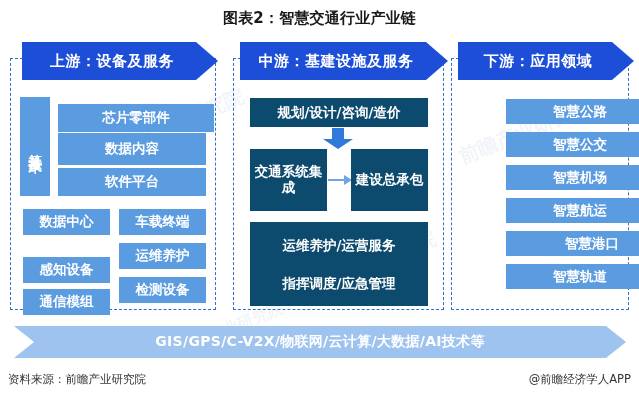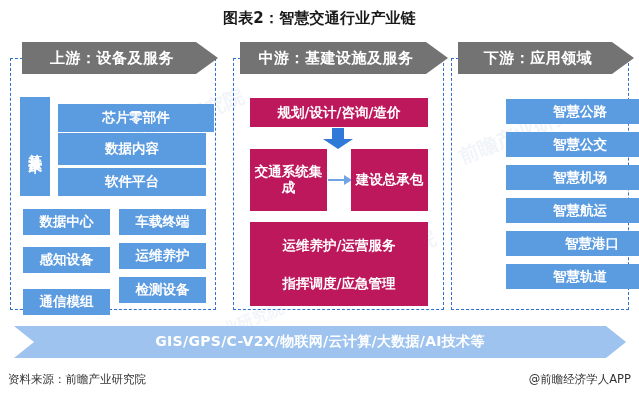--- a/index.html
+++ b/index.html
@@ -49,22 +49,22 @@
     box-sizing: border-box;
     background: transparent;
   }
   #panel-up     { left: 10px;  top: 58px; width: 206px; height: 252px; }
   #panel-mid    { left: 233px; top: 58px; width: 211px; height: 252px; }
   #panel-down   { left: 451px; top: 58px; width: 178px; height: 252px; }
 
   
   .col-header {
     position: absolute;
-    height: 32px;
-    background: #737373;
+    height: 38px;
+    background: #1d4ed8;
     color: #ffffff;
     font-size: 15px;
     font-weight: bold;
     display: flex;
     align-items: center;
     justify-content: center;
     padding-right: 16px;
     box-sizing: border-box;
     clip-path: polygon(0 0, calc(100% - 22px) 0, 100% 50%, calc(100% - 22px) 100%, 0 100%);
     letter-spacing: 0.5px;
@@ -80,39 +80,39 @@
     color: #ffffff;
     font-size: 13.5px;
     font-weight: bold;
     display: flex;
     align-items: center;
     justify-content: center;
     box-sizing: border-box;
     text-align: center;
     line-height: 1.15;
   }
-  .box-strong { background: #be185d; }
+  .box-strong { background: #0c4a6e; }
 
   
   .box-vertical {
     writing-mode: vertical-rl;
     text-orientation: upright;
     letter-spacing: 2px;
     font-size: 13.5px;
   }
 
   
   #b-algo       { left: 20px;  top: 97px;  width: 30px;  height: 99px; }
   #b-chip       { left: 58px;  top: 104px;  width: 156px; height: 28px; }
   #b-data-cont  { left: 58px;  top: 133px; width: 148px; height: 32px; }
   #b-soft       { left: 58px;  top: 168px; width: 148px; height: 28px; }
 
   #b-dc         { left: 23px;  top: 209px; width: 87px;  height: 26px; }
   #b-vt         { left: 119px; top: 209px; width: 87px;  height: 26px; }
-  #b-sense      { left: 23px;  top: 247px; width: 87px;  height: 26px; text-align: right; }
+  #b-sense      { left: 23px;  top: 257px; width: 87px;  height: 26px; text-align: right; }
   #b-me         { left: 119px; top: 243px; width: 87px;  height: 26px; }
   #b-comm       { left: 23px;  top: 277px; width: 87px;  height: 26px; margin-top: 12px; }
   #b-detect     { left: 119px; top: 277px; width: 87px;  height: 26px; }
 
   
   #b-plan       { left: 250px; top: 98px;  width: 178px; height: 29px; }
   #b-sysint     { left: 250px; top: 149px; width: 77px;  height: 62px; }
   #b-contract   { left: 351px; top: 149px; width: 77px;  height: 62px; }
   #b-maint      { left: 250px; top: 222px; width: 178px; height: 47px; }
   #b-dispatch   { left: 250px; top: 262px; width: 178px; height: 44px; }

